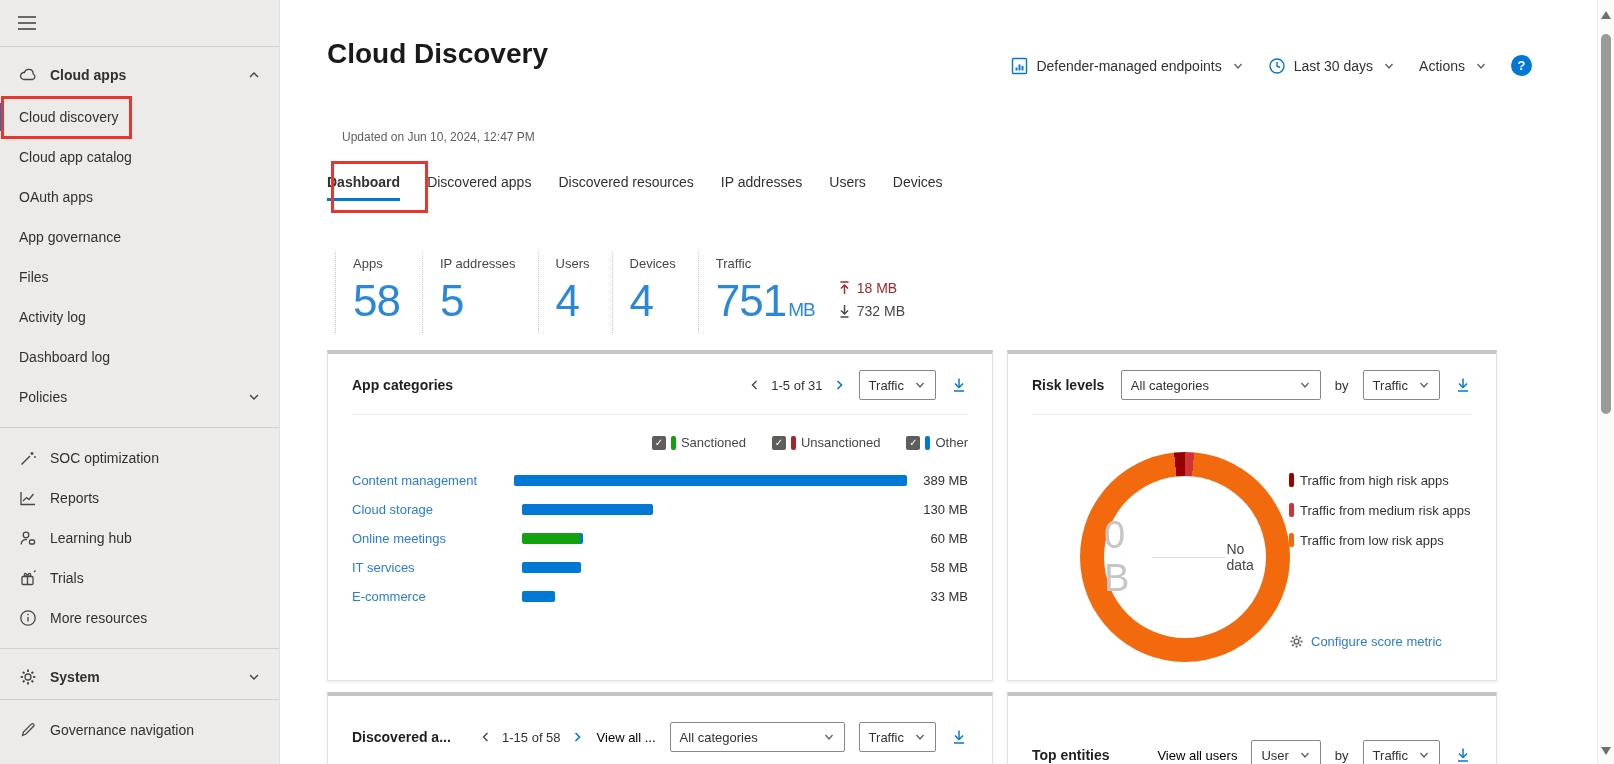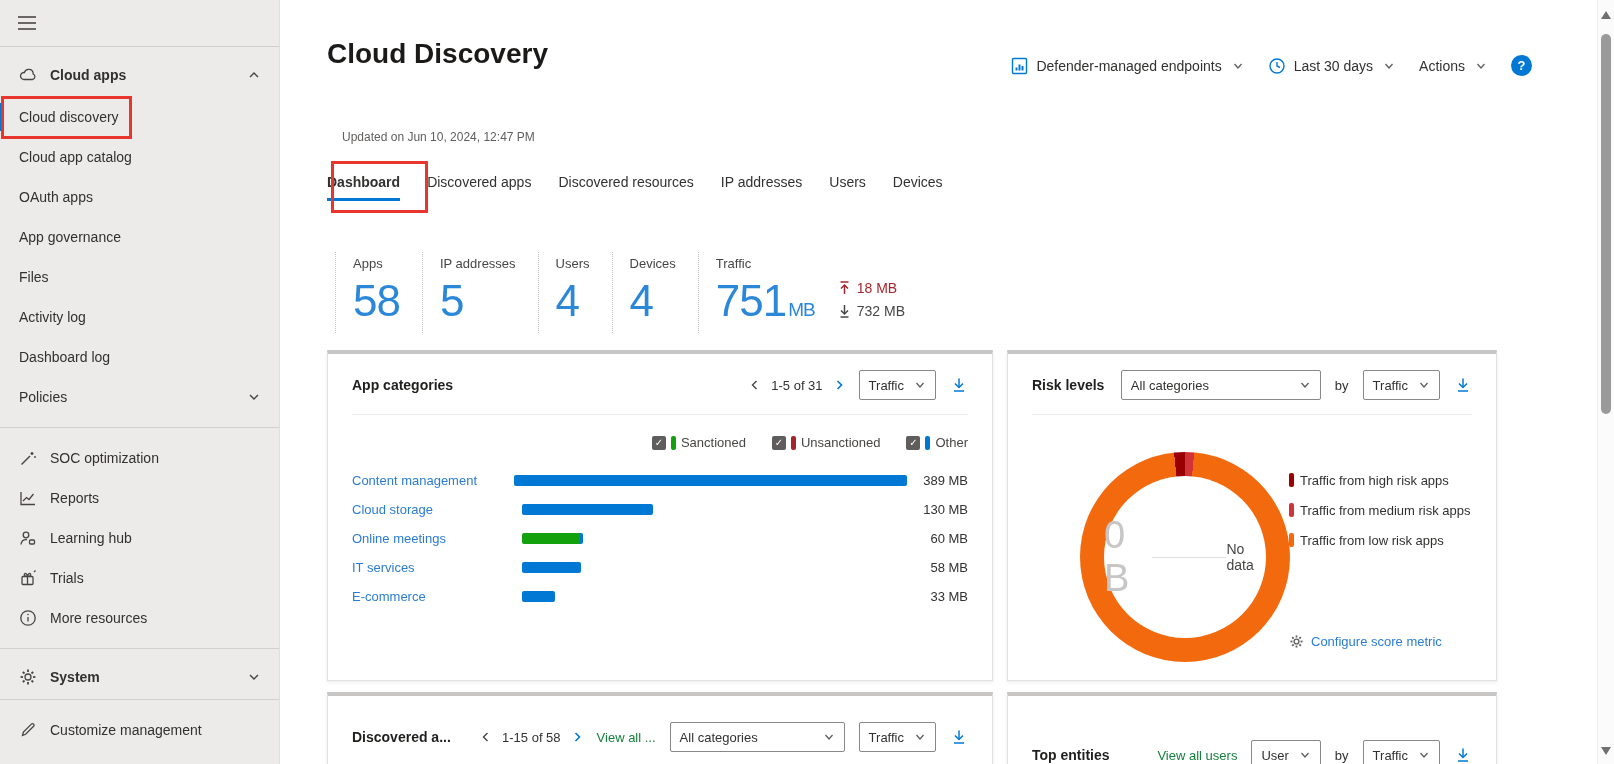--- a/index.html
+++ b/index.html
@@ -93,21 +93,21 @@
   .donut-hole { position:absolute; left:24px; top:24px; width:162px; height:162px; border-radius:50%; background:#fff;
     display:flex; align-items:center; justify-content:center; }
   .donut-val { font-size:38px; font-weight:300; color:#c8c6c4; letter-spacing:1px; }
   .donut-hr { width:92px; height:1px; background:#e1dfdd; margin:8px 0; }
   .donut-lab { font-size:14px; color:#484644; }
   .risk-legend { position:absolute; left:281px; top:112px; width:185px; font-size:13px; color:#323130; }
   .rl-item { line-height:30px; margin-bottom:0; }
   .rl-item .pill { margin-right:6px; vertical-align:-2px; }
   .configure { position:absolute; left:281px; top:280px; display:flex; align-items:center; gap:7px; font-size:13px; color:#2b7cd3; cursor:pointer; }
 
-  .link { font-size:13px; color:#15803d; cursor:pointer; white-space:nowrap; }
+  .link { font-size:13px; color:#000000; cursor:pointer; white-space:nowrap; }
 
   
   .scrollbar { position:absolute; right:0; top:0; width:17px; height:764px; background:#fbfbfb; border-left:1px solid #ededed; }
   .scroll-up { position:absolute; top:11px; left:3px; width:0; height:0; border-left:5.5px solid transparent; border-right:5.5px solid transparent; border-bottom:8px solid #6f6f6f; cursor:pointer; }
   .scroll-down { position:absolute; bottom:9px; left:3px; width:0; height:0; border-left:5.5px solid transparent; border-right:5.5px solid transparent; border-top:8px solid #6f6f6f; cursor:pointer; }
   .scroll-thumb { position:absolute; top:34px; left:3px; width:10px; height:380px; background:#9a9a9a; border-radius:6px; cursor:pointer; }
 
   
   .annot { position:absolute; border:3px solid #e8362e; pointer-events:none; z-index:50; }
   .annot-1 { left:1px; top:96px; width:131px; height:43px; }
@@ -254,21 +254,21 @@
 
   <div class="sb-div"></div>
   <div class="sb-spacer"></div>
 
   <div class="sb-item">
     <span class="sb-ico">
       <svg width="20" height="20" viewBox="0 0 20 20" fill="none" stroke="#484644" stroke-width="1.3">
           <path d="M4.5 15.5l.9-3.4 8-8a1.55 1.55 0 0 1 2.2 2.2l-8 8z"></path>
         </svg>
     </span>
-    <span class="sb-lab">Customize management</span>
+    <span class="sb-lab">Governance navigation</span>
   </div>
 </div>
 
 <div class="main">
 
   <div class="page-title">Cloud Discovery</div>
 
   <div class="controls">
     <div class="ctl-group">
       <svg width="17" height="18" viewBox="0 0 17 18" fill="none" stroke="#0078d4" stroke-width="1.4">

